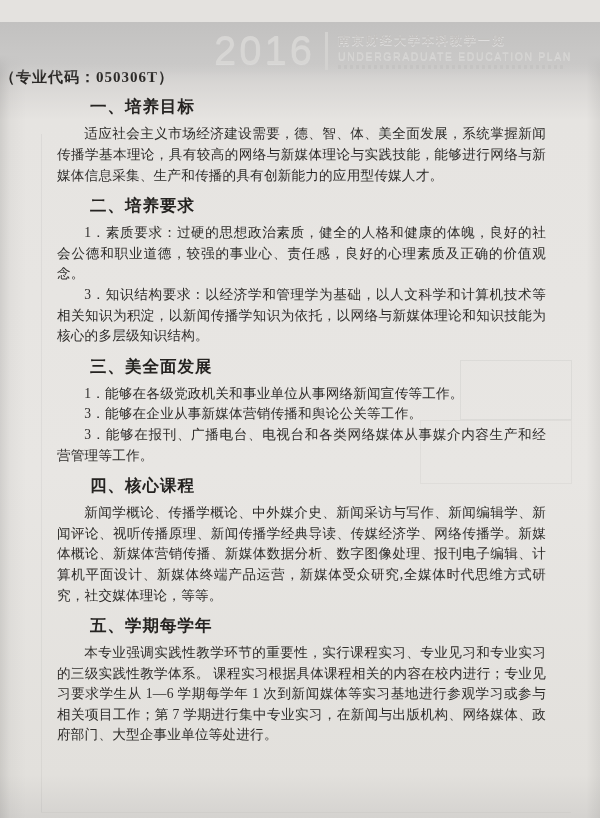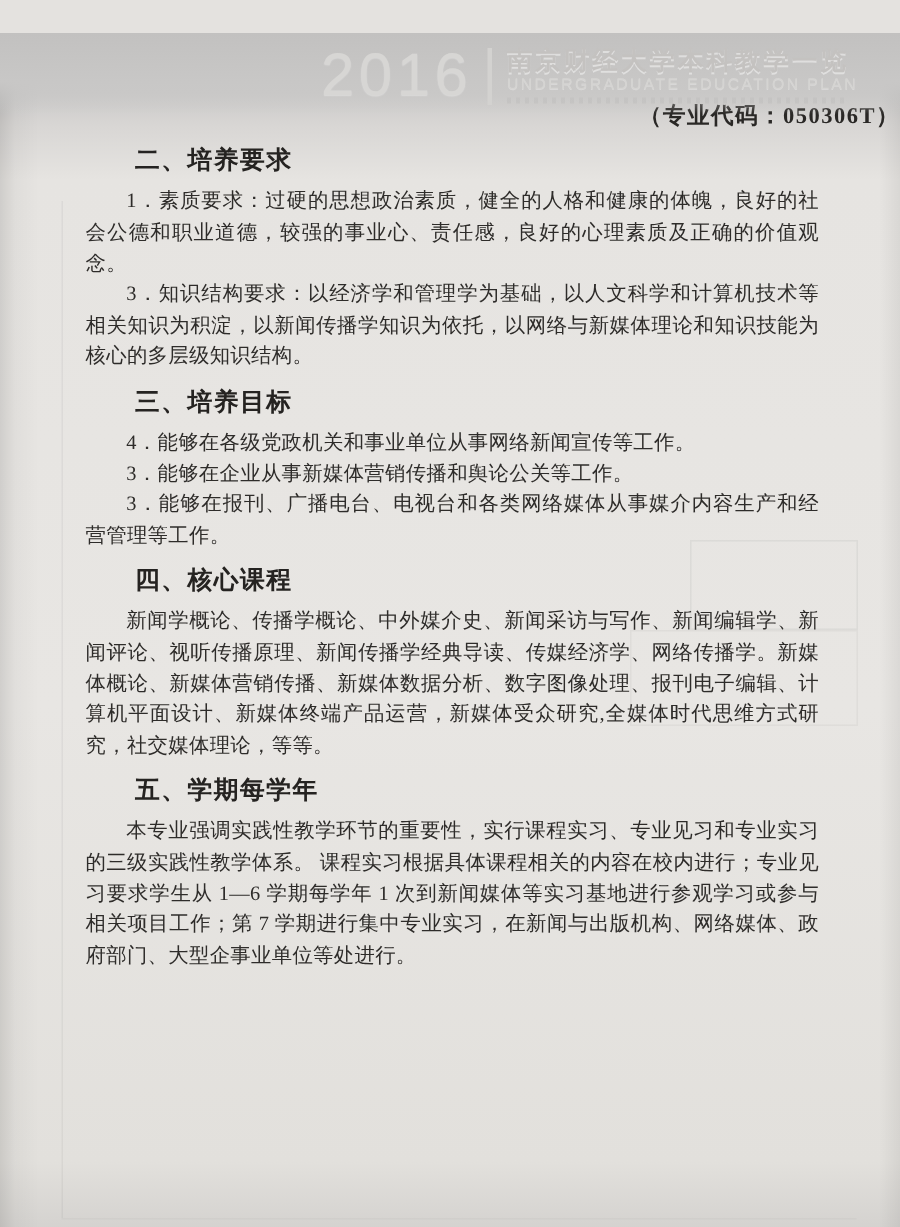--- a/index.html
+++ b/index.html
@@ -28,41 +28,41 @@
     color:#d7d6d4;letter-spacing:3px;margin-right:10px;
     text-shadow:0 1px 1px rgba(255,255,255,0.35);
     text-align:right;
   }
   .header-divider{
     width:3px;height:38px;background:#d3d2d0;margin:2px 10px 0 0;
   }
   .header-titles{display:flex;flex-direction:column;margin-top:1px;}
   .header-title-cn{
     font-family:Liberation Sans, sans-serif;
-    font-weight:700;font-size:17px;line-height:19px;letter-spacing:2px;
+    font-weight:700;font-size:12px;line-height:19px;letter-spacing:2px;
     color:#c4c2c0;text-shadow:0 1px 0 rgba(255,255,255,0.45);
   }
   .header-title-en{
     font-family:"Liberation Sans","DejaVu Sans",sans-serif;
     font-size:10.5px;line-height:13px;letter-spacing:1.6px;
     color:#d5d4d2;text-shadow:0 1px 0 rgba(255,255,255,0.3);
   }
   .header-microline{
     margin-top:2px;height:4px;width:96%;
     background:repeating-linear-gradient(90deg, rgba(190,189,188,0.9) 0 3px, rgba(210,209,208,0) 3px 6px);
     opacity:0.55;
   }
   
   .doc-title{
     margin-top:22px;text-align:center;
     font-family:"Liberation Sans","DejaVu Sans",sans-serif;
     font-weight:700;font-size:23px;letter-spacing:3px;color:#242220;
   }
   .doc-subtitle{
-    margin-top:5px;text-align:right;
+    margin-top:5px;text-align:left;
     font-weight:700;font-size:15px;letter-spacing:1px;color:#2a2826;
   }
   
   .doc-body{
     position:relative;margin-top:6px;padding:0 54px 0 57px;
     color:#2e2c2a;
   }
   .section-heading{
     font-weight:700;font-size:16.5px;line-height:22px;
     margin:9px 0 6px 0;text-indent:2em;letter-spacing:1px;color:#252321;
@@ -91,30 +91,34 @@
       <span class="header-title-en">UNDERGRADUATE EDUCATION PLAN</span>
       <span class="header-microline"></span>
     </span>
   </div>
 
   <h1 class="doc-title">网络与新媒体专业培养方案</h1>
   <div class="doc-subtitle">（专业代码：050306T）</div>
 
   <div class="doc-body">
 
+    <div>
+      <div class="section-heading">一、培养目标</div>
+      <p class="para">适应社会主义市场经济建设需要，德、智、体、美全面发展，系统掌握新闻传播学基本理论，具有较高的网络与新媒体理论与实践技能，能够进行网络与新媒体信息采集、生产和传播的具有创新能力的应用型传媒人才。</p>
+    </div>
 
     <div>
       <div class="section-heading">二、培养要求</div>
       <p class="para">1．素质要求：过硬的思想政治素质，健全的人格和健康的体魄，良好的社会公德和职业道德，较强的事业心、责任感，良好的心理素质及正确的价值观念。</p>
       <p class="para">3．知识结构要求：以经济学和管理学为基础，以人文科学和计算机技术等相关知识为积淀，以新闻传播学知识为依托，以网络与新媒体理论和知识技能为核心的多层级知识结构。</p>
     </div>
 
     <div>
-      <div class="section-heading">三、培养目标</div>
-      <p class="para">4．能够在各级党政机关和事业单位从事网络新闻宣传等工作。</p>
+      <div class="section-heading">三、美全面发展</div>
+      <p class="para">1．能够在各级党政机关和事业单位从事网络新闻宣传等工作。</p>
       <p class="para">3．能够在企业从事新媒体营销传播和舆论公关等工作。</p>
       <p class="para">3．能够在报刊、广播电台、电视台和各类网络媒体从事媒介内容生产和经营管理等工作。</p>
     </div>
 
     <div>
       <div class="section-heading">四、核心课程</div>
       <p class="para">新闻学概论、传播学概论、中外媒介史、新闻采访与写作、新闻编辑学、新闻评论、视听传播原理、新闻传播学经典导读、传媒经济学、网络传播学。新媒体概论、新媒体营销传播、新媒体数据分析、数字图像处理、报刊电子编辑、计算机平面设计、新媒体终端产品运营，新媒体受众研究,全媒体时代思维方式研究，社交媒体理论，等等。</p>
     </div>
 
     <div>

